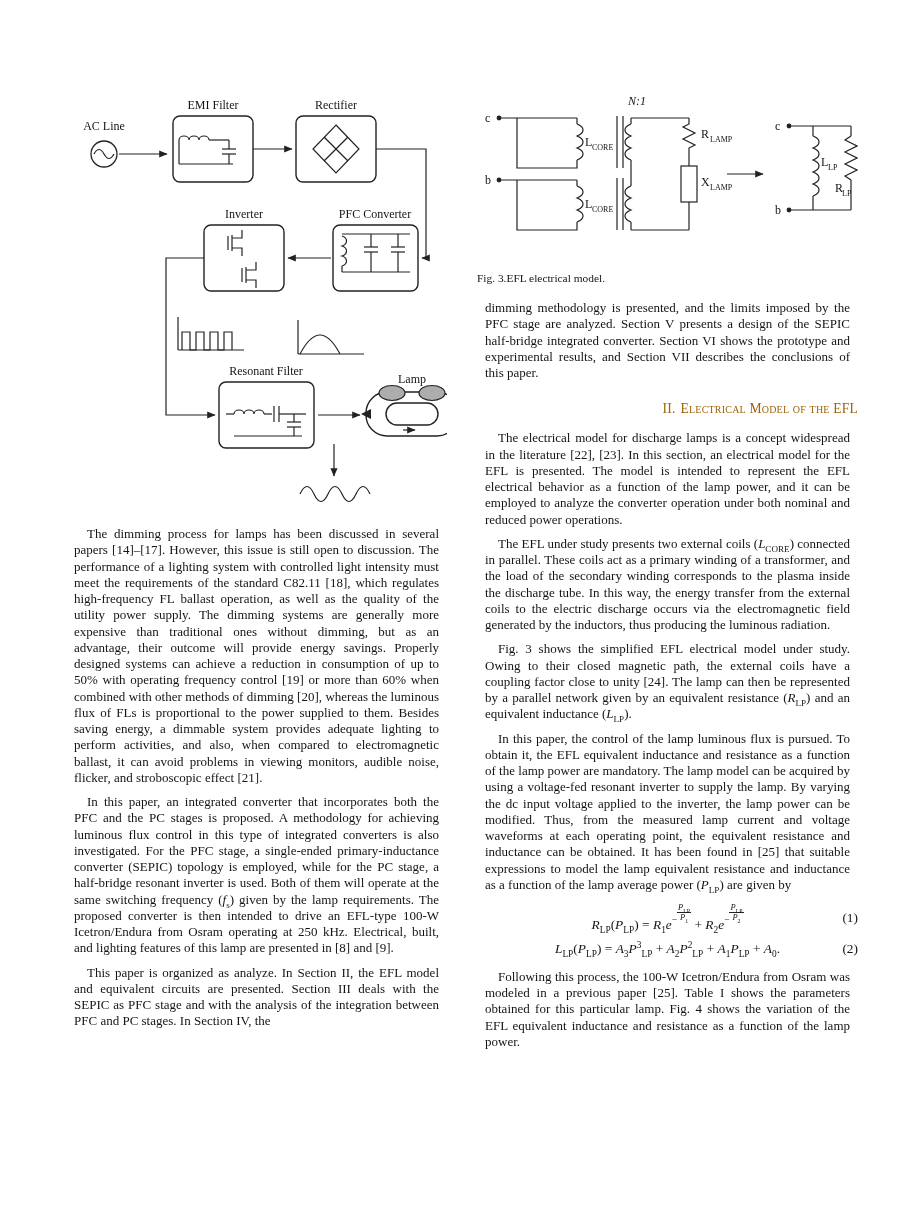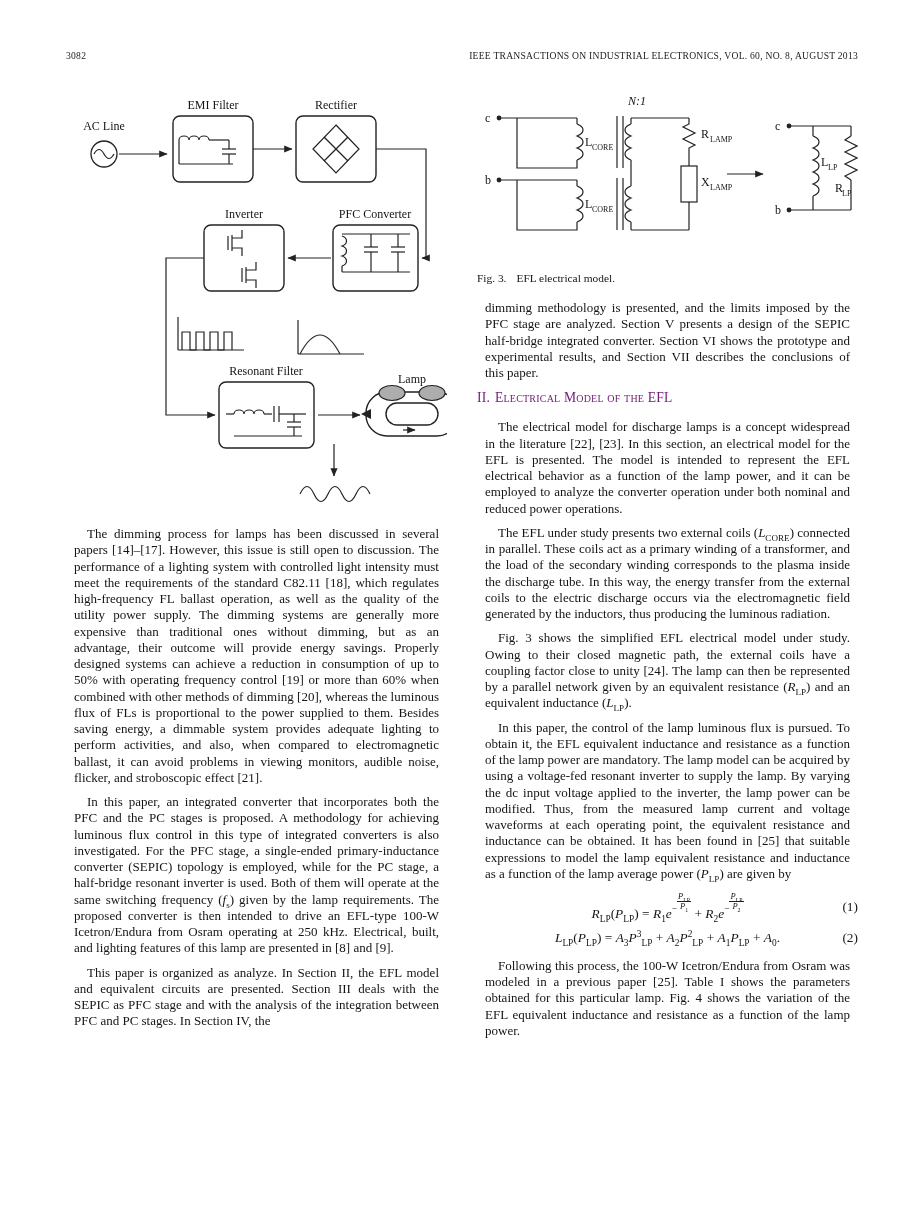--- a/index.html
+++ b/index.html
@@ -4,25 +4,25 @@
 <style>
   html,body{margin:0;padding:0;background:#fff;}
   .page{position:relative;width:924px;height:1232px;background:#fff;overflow:hidden;
         font-family:"Liberation Serif",serif;color:#141414;}
   .pg-header{position:absolute;top:50px;left:66px;right:66px;display:flex;
              justify-content:space-between;font-size:9.6px;letter-spacing:.25px;color:#222;}
   .cols{position:absolute;top:92px;left:66px;width:792px;display:flex;gap:30px;}
   .col{width:381px;}
   figure{margin:0 0 16px 0;}
   .cap{display:block;font-size:11.4px;color:#141414;margin-top:8px;}
-  .cap-label{margin-right:10px;}
+  .cap-label{}
   .body-p{font-size:13px;line-height:16.25px;text-align:justify;margin:8px;}
   .ind{text-indent:13px;}
-  .sec-heading{font-size:13.6px;font-weight:400;text-align:left;margin:9px 0 13px 0;
-               letter-spacing:.2px;color:#701a75;}
+  .sec-heading{font-size:13.6px;font-weight:400;text-align:right;margin:20px 0 13px 0;
+               letter-spacing:.2px;color:#a16207;}
   .sec-heading .sc{font-variant:small-caps;margin-left:5px;}
   .equations{margin:10px 0 12px 0;}
   .eq-row{position:relative;text-align:center;font-size:13.4px;margin:8px 0;}
   .eq-number{position:absolute;right:0;top:50%;transform:translateY(-50%);}
   sub,sup{line-height:0;}
   sub{font-size:70%;}
   sup{font-size:70%;}
   .sfrac{display:inline-block;vertical-align:.35em;text-align:center;line-height:1.12;font-size:90%;}
   .sfrac .fn{display:block;border-bottom:1px solid #222;padding:0 1px;}
   .sfrac .fd{display:block;}
@@ -33,24 +33,20 @@
   .wire{stroke:#222;stroke-width:1.2;fill:none;}
   .wire2{stroke:#222;stroke-width:1.3;fill:none;}
   .blk{stroke:#222;stroke-width:1.4;fill:none;}
   .dot{fill:#222;}
 </style>
 </head>
 <body>
 
 <div class="page">
 
-  <header class="pg-header">
-    <span>3082</span>
-    <span>IEEE TRANSACTIONS ON INDUSTRIAL ELECTRONICS, VOL. 60, NO. 8, AUGUST 2013</span>
-  </header>
 
   <div class="cols">
 
     <div class="col">
 
       <figure>
         <svg width="381" height="418" viewBox="0 0 381 418">
           <defs>
             <marker id="ah2" markerWidth="9" markerHeight="9" refX="6.5" refY="3" orient="auto">
               <path d="M0,0 L7,3 L0,6 Z" fill="#222"></path>

